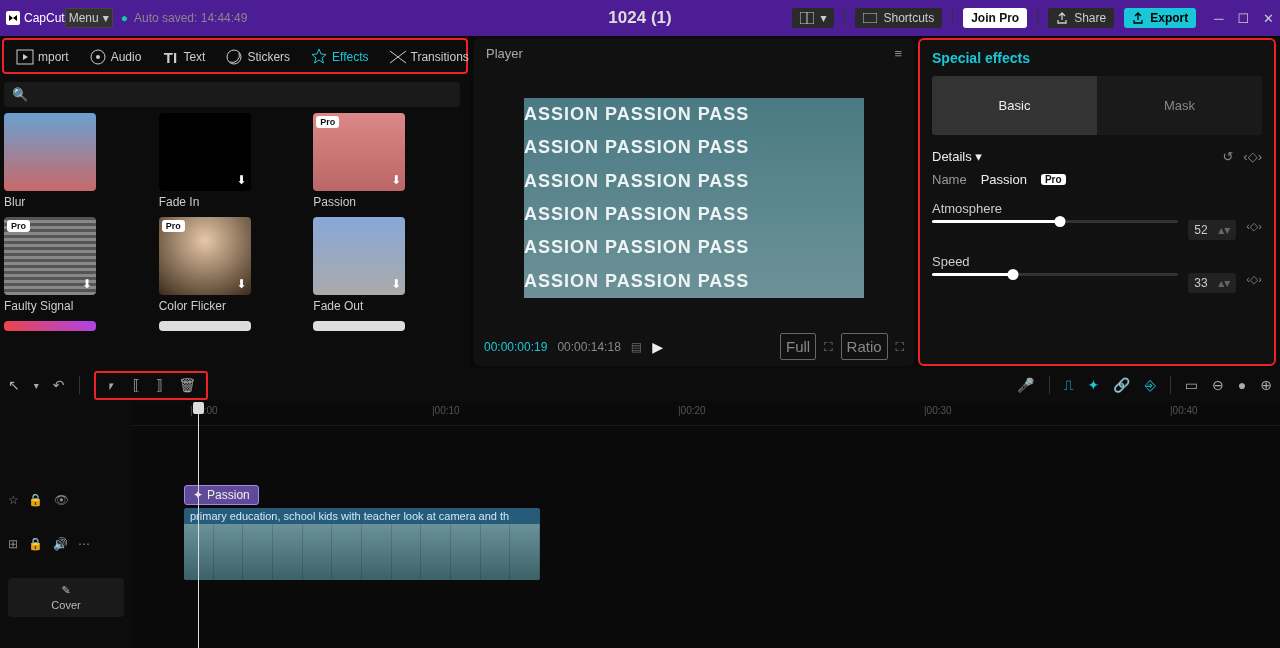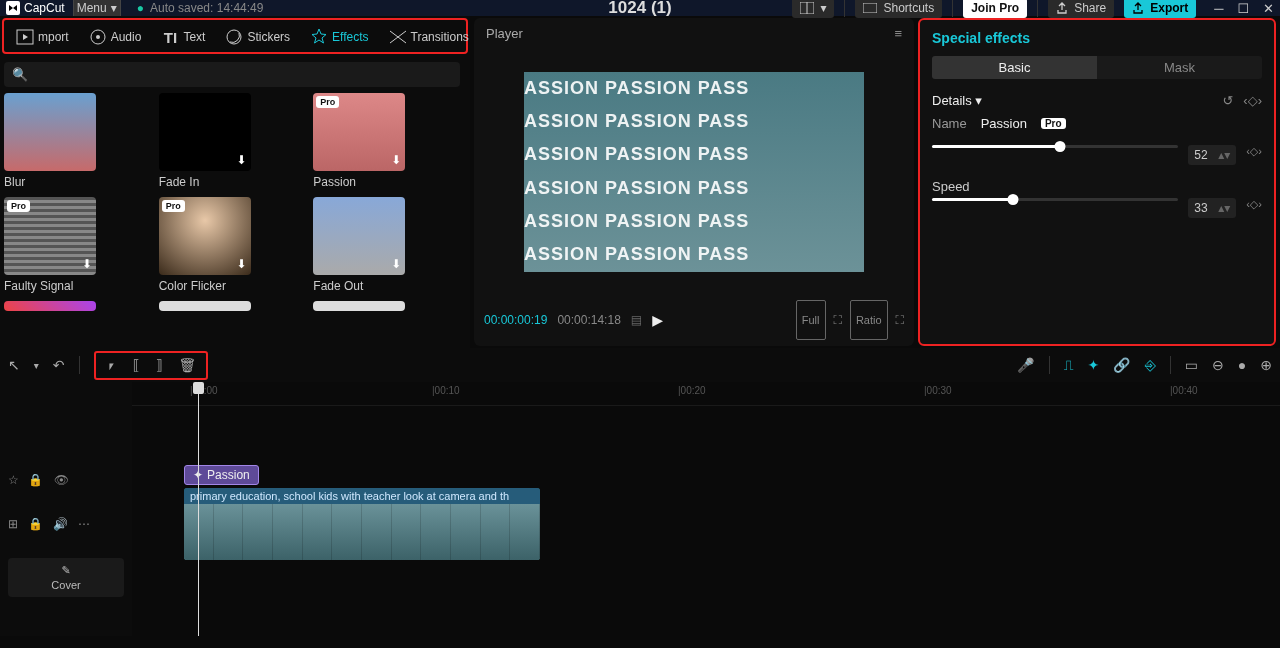--- a/index.html
+++ b/index.html
@@ -1,17 +1,17 @@
 <!DOCTYPE html>
 <html><head>
 <meta charset="utf-8">
 <style>
 * { margin: 0; padding: 0; box-sizing: border-box; font-family: -apple-system, BlinkMacSystemFont, "Segoe UI", sans-serif; }
 body { background: #0a0a0a; color: #ccc; width: 1280px; height: 648px; overflow: hidden; font-size: 13px; }
-.titlebar { height: 16px; background: #0f172a; display: flex; align-items: center; padding: 0 6px; gap: 8px; }
+.titlebar { height: 36px; background: #4c1d95; display: flex; align-items: center; padding: 0 6px; }
 .logo { display: flex; align-items: center; gap: 4px; color: #fff; font-size: 12px; font-weight: 500; }
 .menu-btn { background: #333; border: 1px solid #444; color: #ccc; padding: 2px 3px; border-radius: 2px; font-size: 12px; display: flex; align-items: flex-end; gap: 4px; }
 .autosave { color: #888; font-size: 12px; display: flex; align-items: center; gap: 6px; margin-left: 8px; }
 .autosave-dot { color: #19c8a5; }
 .project-title { position: absolute; left: 50%; transform: translateX(-50%); color: #ddd; font-size: 17px; font-weight: 700; }
 .titlebar-right { margin-left: auto; display: flex; align-items: center; gap: 10px; }
 .tb-btn { background: #2a2a2a; color: #ccc; padding: 3px 8px; border-radius: 3px; font-size: 12px; display: flex; align-items: center; gap: 6px; border: none; }
 .join-pro { background: #fff; color: #111; font-weight: 600; }
 .export-btn { background: #19c8d8; color: #000; font-weight: 600; }
 .win-controls { display: flex; gap: 14px; margin-left: 8px; color: #ccc; }
@@ -37,25 +37,25 @@
 .dl-icon { position: absolute; bottom: 4px; right: 4px; color: #fff; font-size: 12px; }
 .player-panel { flex: 1; background: #111; border-radius: 6px; margin: 2px 4px; display: flex; flex-direction: column; }
 .player-header { display: flex; align-items: center; padding: 8px 12px; color: #aaa; font-size: 13px; }
 .player-header .burger { margin-left: auto; color: #888; }
 .preview { flex: 1; display: flex; align-items: center; justify-content: center; padding: 4px 50px 4px 50px; }
 .preview-img { width: 340px; height: 200px; background: linear-gradient(180deg,#4a7a83,#6c9298); position: relative; overflow: hidden; display:flex; flex-direction:column; justify-content:space-around; }
 .passion-line { color: rgba(255,255,255,0.9); font-weight: 800; font-size: 18px; letter-spacing: 1px; white-space: nowrap; }
 .player-controls { display: flex; align-items: center; padding: 6px 10px; gap: 10px; color: #888; font-size: 12px; }
 .tc-cur { color: #19c8d8; }
 .pc-right { margin-left: auto; display: flex; gap: 8px; align-items: center; }
-.pc-box { border: 1px solid #666; padding: 13px 5px; border-radius: 2px; font-size: 11px; }
+.pc-box { border: 1px solid #666; padding: 4px 5px; border-radius: 2px; font-size: 15px; }
 .right-panel { width: 370px; background: #111; border-radius: 6px; margin: 2px 4px 2px 0; border: 2px solid #e22; padding: 10px 12px; display: flex; flex-direction: column; }
 .rp-title { color: #19c8d8; font-size: 14px; font-weight: 600; margin-bottom: 10px; }
 .rp-tabs { display: flex; gap: 0; margin-bottom: 14px; }
-.rp-tab { flex: 1; text-align: center; padding: 4px; font-size: 13px; color: #888; background: #1a1a1a; border-radius: 3px 0 0 3px; }
+.rp-tab { flex: 1; text-align: center; padding: 22px; font-size: 13px; color: #888; background: #1a1a1a; border-radius: 3px 0 0 3px; }
 .rp-tab.active { background: #333; color: #eee; }
 .rp-tab:last-child { border-radius: 0 3px 3px 0; }
 .details-head { display: flex; align-items: center; margin-bottom: 8px; }
 .details-head .lbl { color: #eee; font-size: 13px; font-weight: 500; }
 .details-head .icons { margin-left: auto; display: flex; gap: 10px; color: #888; }
 .name-row { display: flex; align-items: center; gap: 14px; margin-bottom: 14px; font-size: 13px; }
 .name-row .lbl { color: #999; }
 .name-row .val { color: #eee; }
 .pro-pill { background: #fff; color: #111; font-size: 10px; font-weight: 700; padding: 0 4px; border-radius: 3px; }
 .slider-row { margin-bottom: 14px; }
@@ -307,20 +307,21 @@
         <span>↺</span>
         <span>‹◇›</span>
       </div>
     </div>
     <div class="name-row">
       <span class="lbl">Name</span>
       <span class="val">Passion</span>
       <span class="pro-pill">Pro</span>
     </div>
     <div class="slider-row">
+      <span class="lbl">Atmosphere</span>
       <div class="slider-line">
         <div class="track">
           <div class="track-fill" style="width:52%"></div>
             <div class="thumb" style="left:52%"></div>
         </div>
         <div class="num-box">
             <span>52</span>
             <span style="color:#666">▴▾</span>
           </div>
         <span class="kf-icons">‹◇›</span>

